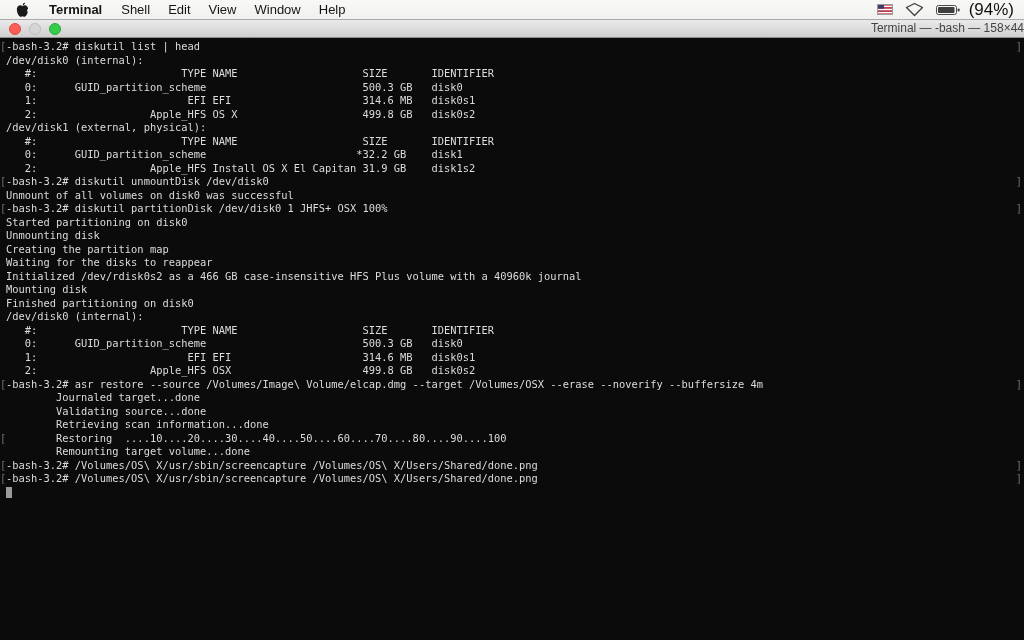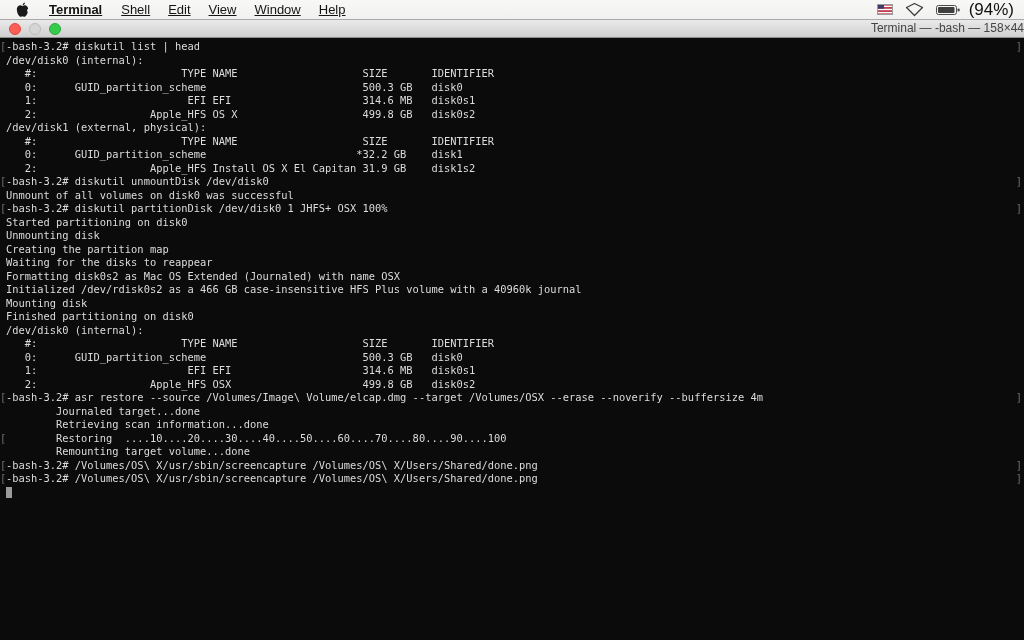--- a/index.html
+++ b/index.html
@@ -7,21 +7,21 @@
   body { font-family:"Liberation Sans", sans-serif; position:relative; }
 
   
   .menubar {
     position:absolute; top:0; left:0; width:1024px; height:20px;
     background:linear-gradient(#f8f8f7,#f1f1f0);
     border-bottom:1px solid #a9a9a9;
     display:flex; align-items:center; font-size:13px; color:#151515;
   }
   .apple-menu { padding:0 10px 0 16px; display:flex; align-items:center; height:100%; }
-  .menus { display:flex; height:100%;text-decoration:underline; }
+  .menus { display:flex; height:100%; }
   .mitem { padding:0 9px; display:flex; align-items:center; height:100%; }
   .mitem.app { font-weight:bold; padding:0 10px; }
   .status { margin-left:auto; display:flex; align-items:center; height:100%; }
   .sicon { display:flex; align-items:center; padding:0 6px; height:100%; }
   .battpct { font-size:17px; color:#111; padding:0 10px 0 2px; }
 
   
   .titlebar {
     position:absolute; top:20px; left:0; width:1024px; height:18px;
     background:linear-gradient(#eaeaea,#cfcfcf);
@@ -119,30 +119,30 @@
     <div class="tline"><span>   #:                       TYPE NAME                    SIZE       IDENTIFIER</span></div>
     <div class="tline"><span>   0:      GUID_partition_scheme                        *32.2 GB    disk1</span></div>
     <div class="tline"><span>   2:                  Apple_HFS Install OS X El Capitan 31.9 GB    disk1s2</span></div>
     <div class="tline"><span class="mk l">[</span><span>-bash-3.2# diskutil unmountDisk /dev/disk0</span><span class="mk r">]</span></div>
     <div class="tline"><span>Unmount of all volumes on disk0 was successful</span></div>
     <div class="tline"><span class="mk l">[</span><span>-bash-3.2# diskutil partitionDisk /dev/disk0 1 JHFS+ OSX 100%</span><span class="mk r">]</span></div>
     <div class="tline"><span>Started partitioning on disk0</span></div>
     <div class="tline"><span>Unmounting disk</span></div>
     <div class="tline"><span>Creating the partition map</span></div>
     <div class="tline"><span>Waiting for the disks to reappear</span></div>
-    <div class="tline"><span>Formatting disk0s2 as Mac OS Extended (Journaled) with name OSX</span></div>
     <div class="tline"><span>Initialized /dev/rdisk0s2 as a 466 GB case-insensitive HFS Plus volume with a 40960k journal</span></div>
     <div class="tline"><span>Mounting disk</span></div>
     <div class="tline"><span>Finished partitioning on disk0</span></div>
     <div class="tline"><span>/dev/disk0 (internal):</span></div>
     <div class="tline"><span>   #:                       TYPE NAME                    SIZE       IDENTIFIER</span></div>
     <div class="tline"><span>   0:      GUID_partition_scheme                         500.3 GB   disk0</span></div>
     <div class="tline"><span>   1:                        EFI EFI                     314.6 MB   disk0s1</span></div>
     <div class="tline"><span>   2:                  Apple_HFS OSX                     499.8 GB   disk0s2</span></div>
     <div class="tline"><span class="mk l">[</span><span>-bash-3.2# asr restore --source /Volumes/Image\ Volume/elcap.dmg --target /Volumes/OSX --erase --noverify --buffersize 4m</span><span class="mk r">]</span></div>
     <div class="tline"><span>        Journaled target...done</span></div>
+    <div class="tline"><span>        Validating source...done</span></div>
     <div class="tline"><span>        Retrieving scan information...done</span></div>
     <div class="tline"><span class="mk l">[</span><span>        Restoring  ....10....20....30....40....50....60....70....80....90....100</span></div>
     <div class="tline"><span>        Remounting target volume...done</span></div>
     <div class="tline"><span class="mk l">[</span><span>-bash-3.2# /Volumes/OS\ X/usr/sbin/screencapture /Volumes/OS\ X/Users/Shared/done.png</span><span class="mk r">]</span></div>
     <div class="tline"><span class="mk l">[</span><span>-bash-3.2# /Volumes/OS\ X/usr/sbin/screencapture /Volumes/OS\ X/Users/Shared/done.png</span><span class="mk r">]</span></div>
     <div class="tline"><span></span><span class="cursor"></span></div>
   </div>
 
 </body></html>

